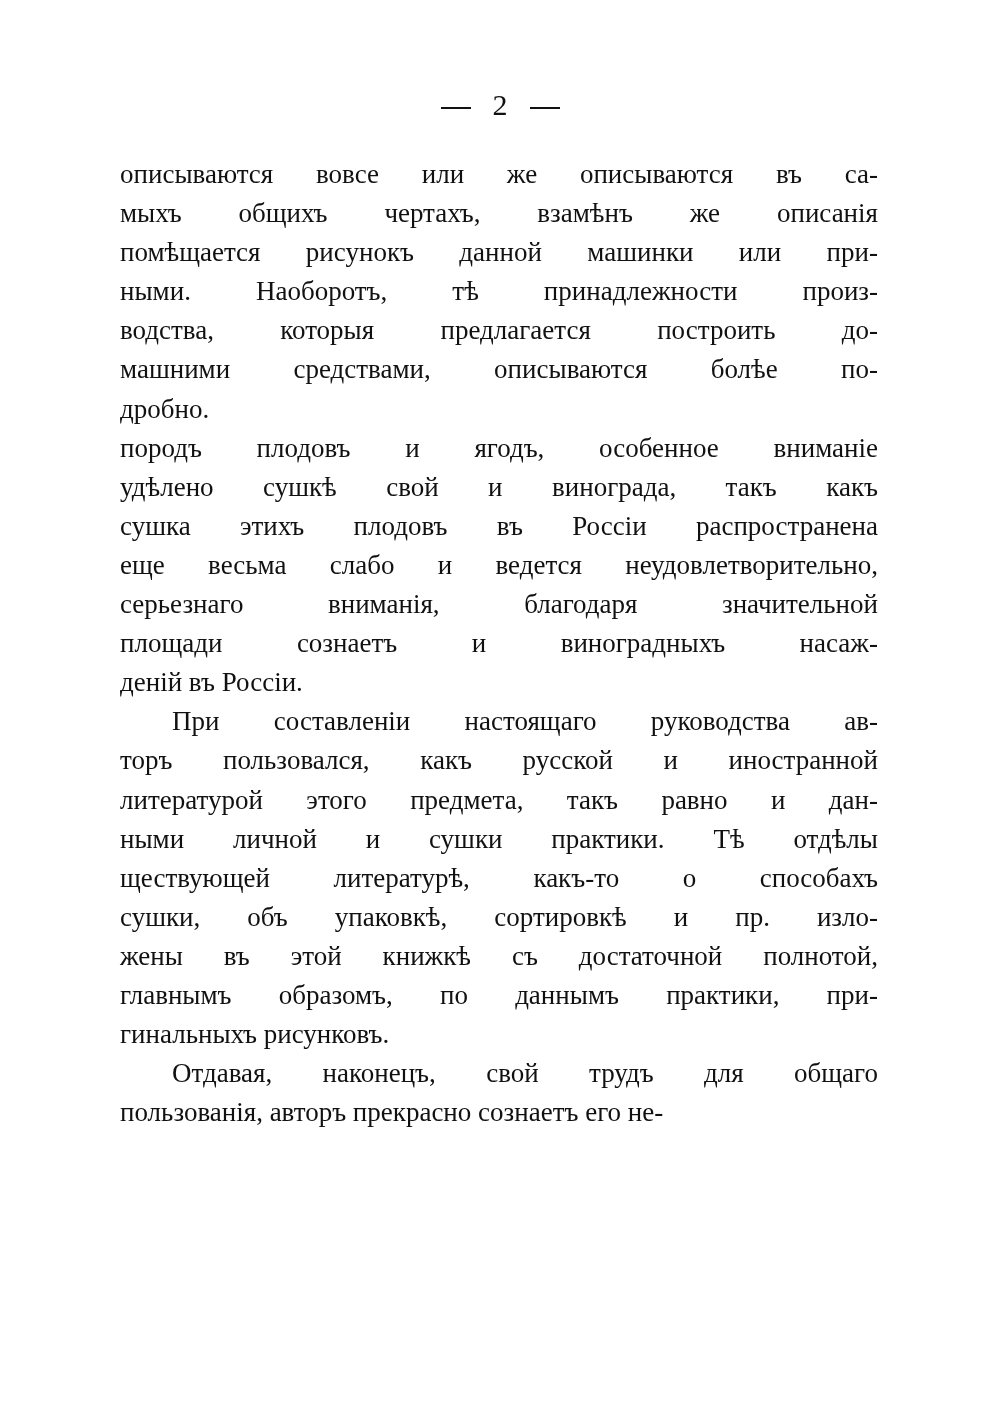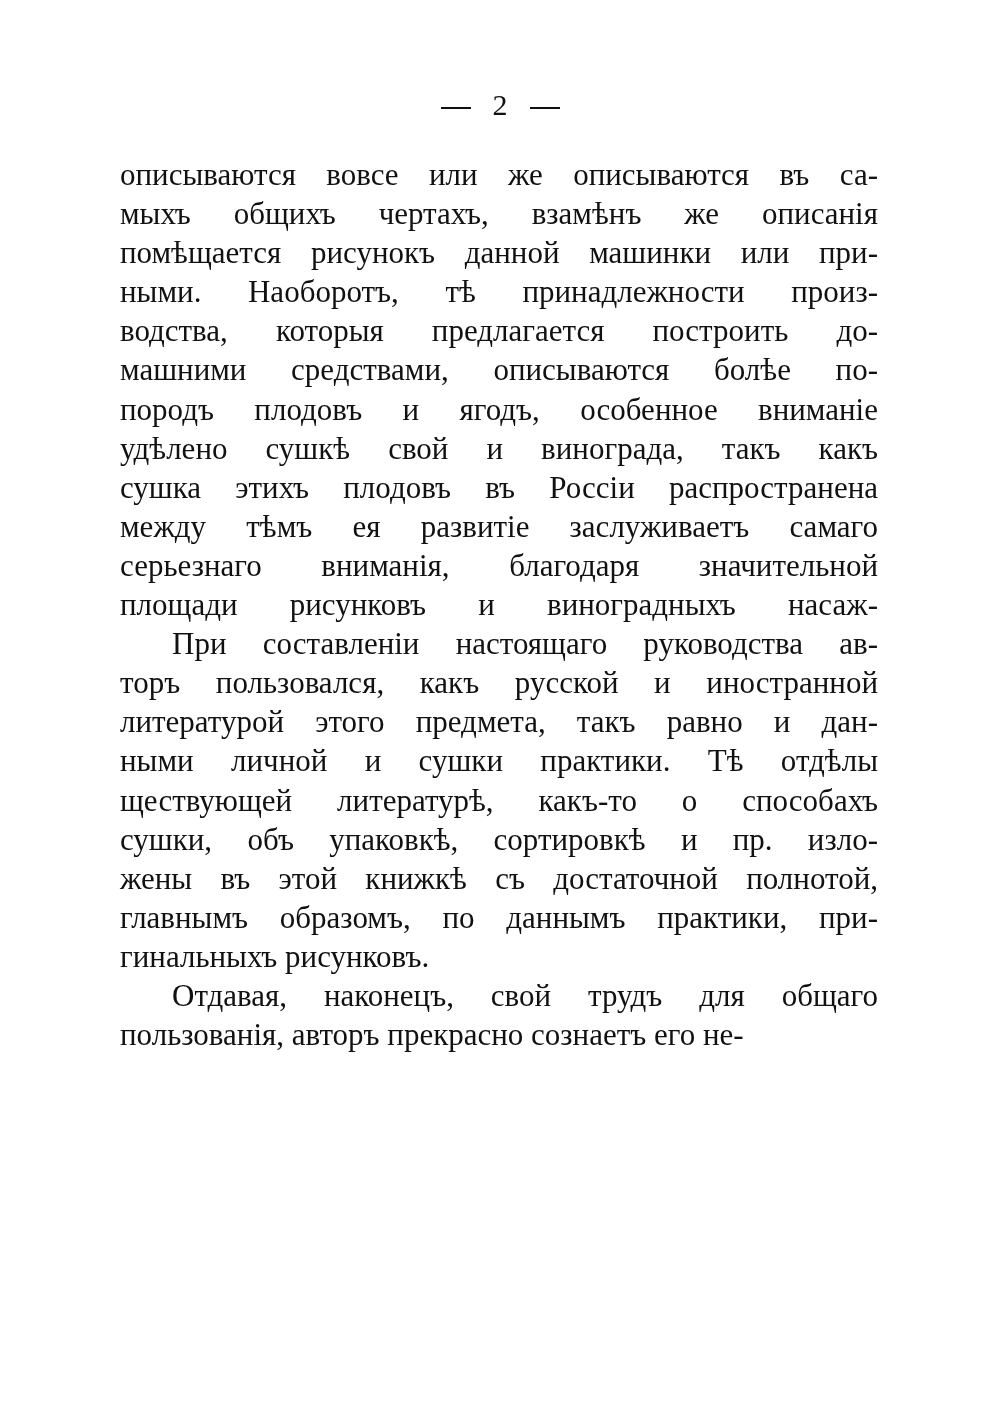--- a/index.html
+++ b/index.html
@@ -11,21 +11,21 @@
   }
   .page-number {
     position: absolute; top: 88px; left: 0; width: 1000px;
     text-align: center; font-size: 30px; letter-spacing: 0;
   }
   .page-number .dash { display: inline-block; width: 30px; border-top: 2px solid #111; vertical-align: middle; margin: 0 22px; }
   .text {
     position: absolute; left: 120px; top: 155px; width: 758px;
   }
   .line {
-    height: 39.1px; line-height: 39.1px; font-size: 31px;
+    height: 39.1px; line-height: 39.1px; font-size: 27px;
     white-space: nowrap; text-align: justify; text-align-last: justify;
     font-stretch: condensed;
   }
   .line.last { text-align-last: left; }
   .line.indent { padding-left: 52px; }
 </style>
 </head>
 <body>
 
 <div class="page">
@@ -33,28 +33,30 @@
     <span class="dash"></span><span>2</span><span class="dash"></span>
   </div>
   <div class="text" id="text">
       <div>
         <div class="line">описываются вовсе или же описываются въ са-</div>
         <div class="line">мыхъ общихъ чертахъ, взамѣнъ же описанія</div>
         <div class="line">помѣщается рисунокъ данной машинки или при-</div>
         <div class="line">ными. Наоборотъ, тѣ принадлежности произ-</div>
         <div class="line">водства, которыя предлагается построить до-</div>
         <div class="line">машними средствами, описываются болѣе по-</div>
+        <div class="line last">дробно.</div>
       </div>
       <div>
         <div class="line">породъ плодовъ и ягодъ, особенное вниманіе</div>
         <div class="line">удѣлено сушкѣ свой и винограда, такъ какъ</div>
         <div class="line">сушка этихъ плодовъ въ Россіи распространена</div>
-        <div class="line">между тѣмъ ея развитіе заслуживаетъ самаго</div>
+        <div class="line">еще весьма слабо и ведется неудовлетворительно,</div>
         <div class="line">серьезнаго вниманія, благодаря значительной</div>
-        <div class="line">площади рисунковъ и виноградныхъ насаж-</div>
+        <div class="line">площади сознаетъ и виноградныхъ насаж-</div>
+        <div class="line last">деній въ Россіи.</div>
       </div>
       <div>
         <div class="line indent">При составленіи настоящаго руководства ав-</div>
         <div class="line">торъ пользовался, какъ русской и иностранной</div>
         <div class="line">литературой этого предмета, такъ равно и дан-</div>
         <div class="line">ными личной и сушки практики. Тѣ отдѣлы</div>
         <div class="line">ществующей литературѣ, какъ-то о способахъ</div>
         <div class="line">сушки, объ упаковкѣ, сортировкѣ и пр. изло-</div>
         <div class="line">жены въ этой книжкѣ съ достаточной полнотой,</div>
         <div class="line">главнымъ образомъ, по даннымъ практики, при-</div>

